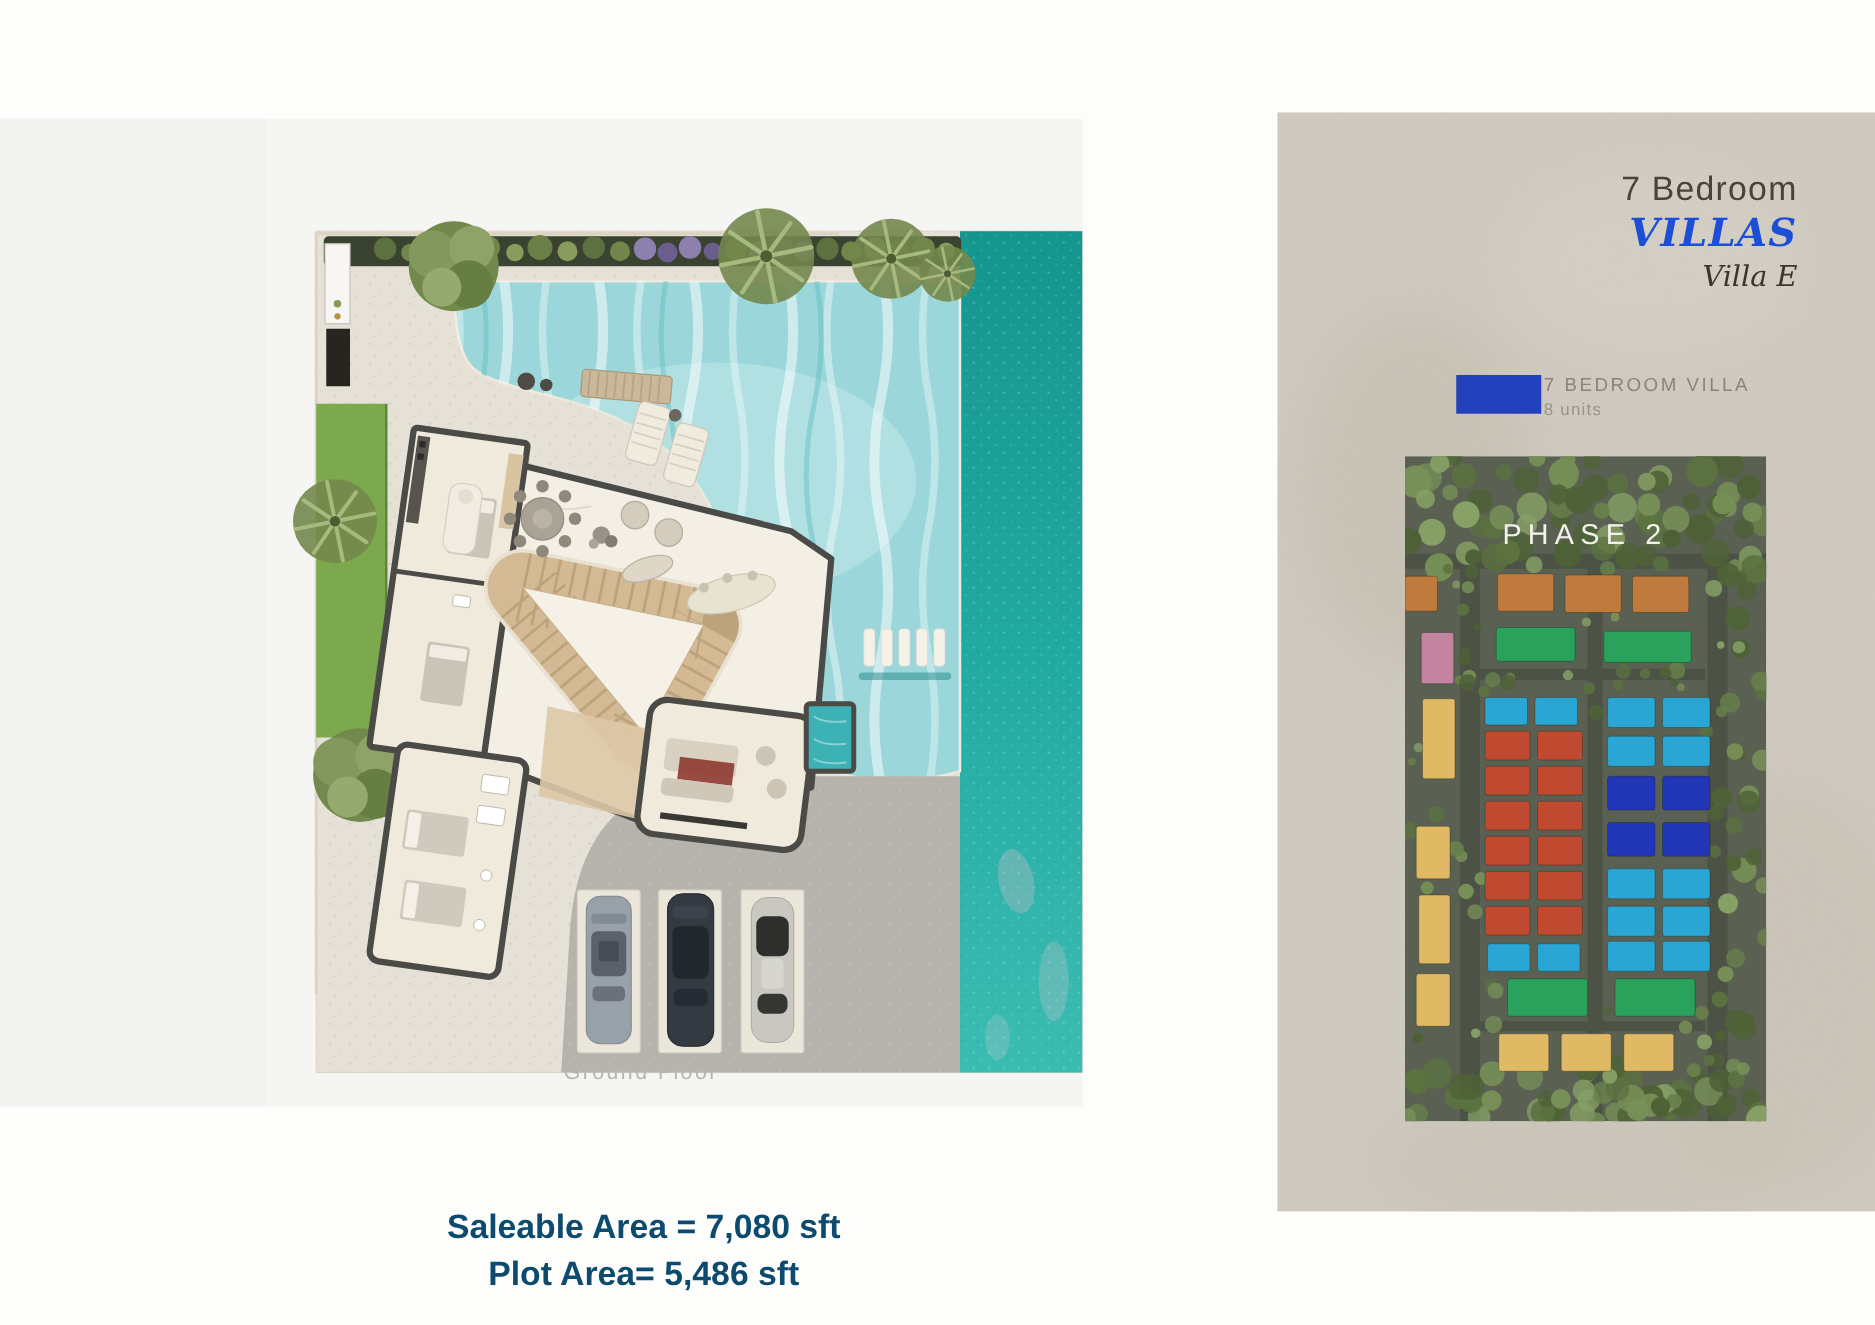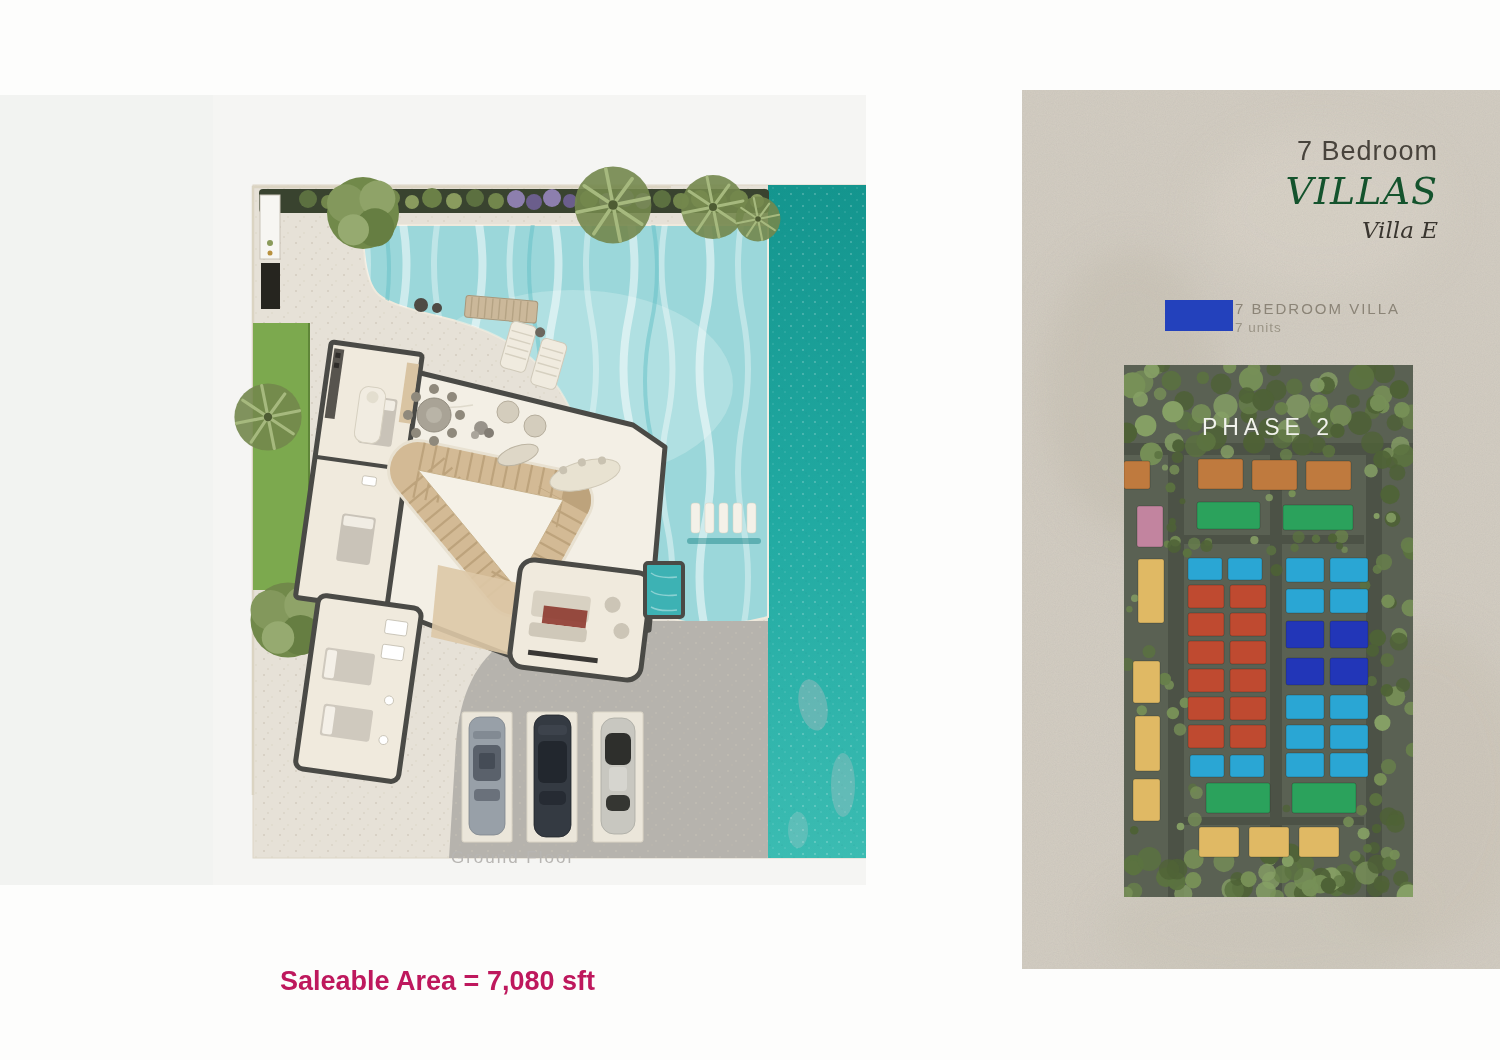--- a/index.html
+++ b/index.html
@@ -9,28 +9,28 @@
     font-family:"Liberation Sans", sans-serif;
   }
   .left-strip{position:absolute;left:0;top:95px;width:218px;height:790px;background:#f2f3f1;}
   .plan-panel{position:absolute;left:213px;top:95px;width:653px;height:790px;background:#f5f5f3;}
   .plan-panel svg{display:block;width:653px;height:790px;}
   .ground-caption{
     position:absolute;left:213px;top:848px;width:600px;text-align:center;
     font-size:17px;letter-spacing:2px;color:#b7b5b2;font-weight:400;
   }
   .areas-block{
-    position:absolute;left:280px;top:962px;width:470px;text-align:left;
-    color:#be185d;font-weight:700;font-size:27px;line-height:38px;
+    position:absolute;left:280px;top:962px;width:470px;text-align:center;
+    color:#0c4a6e;font-weight:700;font-size:27px;line-height:38px;
   }
   .stone-panel{position:absolute;left:1022px;top:90px;width:478px;height:879px;background:#d4cec3;}
   .stone-panel > svg.stone-bg{position:absolute;left:0;top:0;width:478px;height:879px;}
   .title-block{position:absolute;right:62px;top:46px;text-align:right;}
   .title-line1{font-size:27px;font-weight:300;letter-spacing:1px;color:#48433c;}
-  .title-line2{font-family:"DejaVu Serif", serif;font-style:italic;font-weight:400;font-size:38px;letter-spacing:1px;color:#14532d;margin-top:2px;}
+  .title-line2{font-family:"DejaVu Serif", serif;font-style:italic;font-weight:700;font-size:31px;letter-spacing:1px;color:#1d4ed8;margin-top:2px;}
   .title-line3{font-family:"DejaVu Serif", serif;font-style:italic;font-weight:400;font-size:23px;color:#39352f;margin-top:4px;}
   .legend{position:absolute;left:143px;top:210px;display:flex;align-items:flex-start;}
   .legend-swatch{width:68px;height:31px;background:var(--legend_blue,#2341bc);}
   .legend-texts{margin-left:2px;}
   .legend-label{font-size:15px;letter-spacing:2px;color:#8b8477;font-weight:400;}
   .legend-sub{font-size:13.5px;letter-spacing:1px;color:#9a9486;margin-top:3px;}
   .site-map{position:absolute;left:102px;top:275px;width:284px;height:532px;}
   .site-map svg{display:block;width:289px;height:532px;}
 </style>
 </head>
@@ -287,20 +287,21 @@
     <circle cx="352" cy="370" r="4" fill="#c9c2b1"></circle>
         <circle cx="372" cy="367" r="4" fill="#c9c2b1"></circle>
         <circle cx="392" cy="370" r="4" fill="#c9c2b1"></circle>
   </g>
 </svg>
 </div>
 
 <div class="ground-caption">Ground Floor</div>
 <div class="areas-block">
   <div>Saleable Area = 7,080 sft</div>
+  <div>Plot Area= 5,486 sft</div>
 </div>
 
 <div class="stone-panel">
   <svg class="stone-bg" viewBox="0 0 478 879" preserveAspectRatio="none" xmlns="http://www.w3.org/2000/svg">
     <defs>
       <filter id="stoneNoise" x="0" y="0" width="100%" height="100%">
         <feTurbulence type="fractalNoise" baseFrequency="0.9" numOctaves="2" stitchTiles="stitch"></feTurbulence>
         <feColorMatrix type="matrix" values="0 0 0 0 0.42  0 0 0 0 0.40  0 0 0 0 0.37  0 0 0 0.45 0"></feColorMatrix>
       </filter>
       <filter id="stoneMottle" x="-20%" y="-20%" width="140%" height="140%">
@@ -320,21 +321,21 @@
   <div class="title-block">
     <div class="title-line1">7 Bedroom</div>
     <div class="title-line2">VILLAS</div>
     <div class="title-line3">Villa E</div>
   </div>
 
   <div class="legend">
     <div class="legend-swatch"></div>
     <div class="legend-texts">
       <div class="legend-label">7 BEDROOM VILLA</div>
-      <div class="legend-sub">7 units</div>
+      <div class="legend-sub">8 units</div>
     </div>
   </div>
 
   <div class="site-map">
     <svg viewBox="0 0 289 532" xmlns="http://www.w3.org/2000/svg">
       <rect width="289" height="532" fill="#5a6153"></rect>
       <g fill="#4b5145" opacity="0.9">
         <rect x="44" y="84" width="16" height="448"></rect>
         <rect x="146" y="84" width="12" height="448"></rect>
         <rect x="242" y="84" width="16" height="448"></rect>

